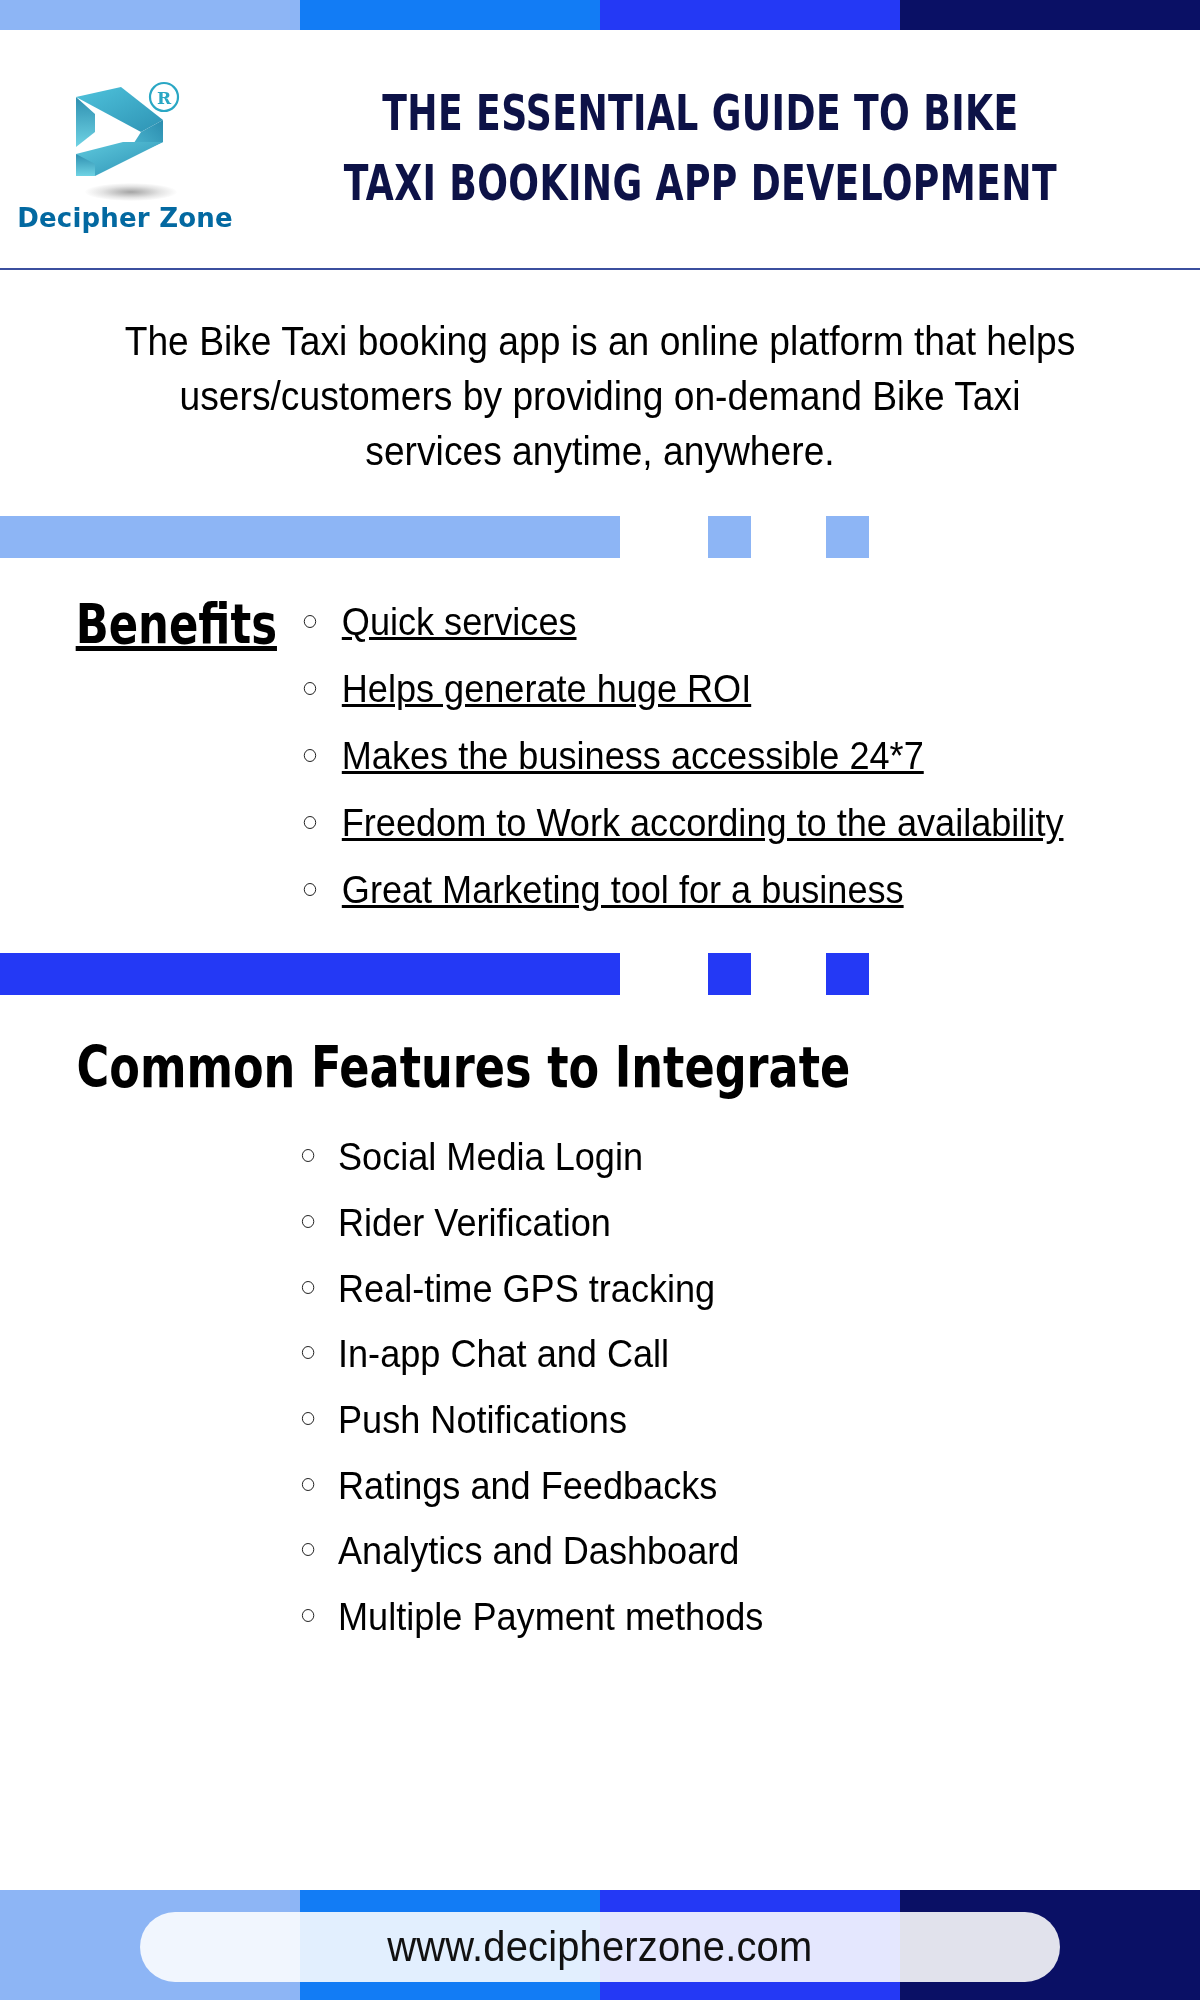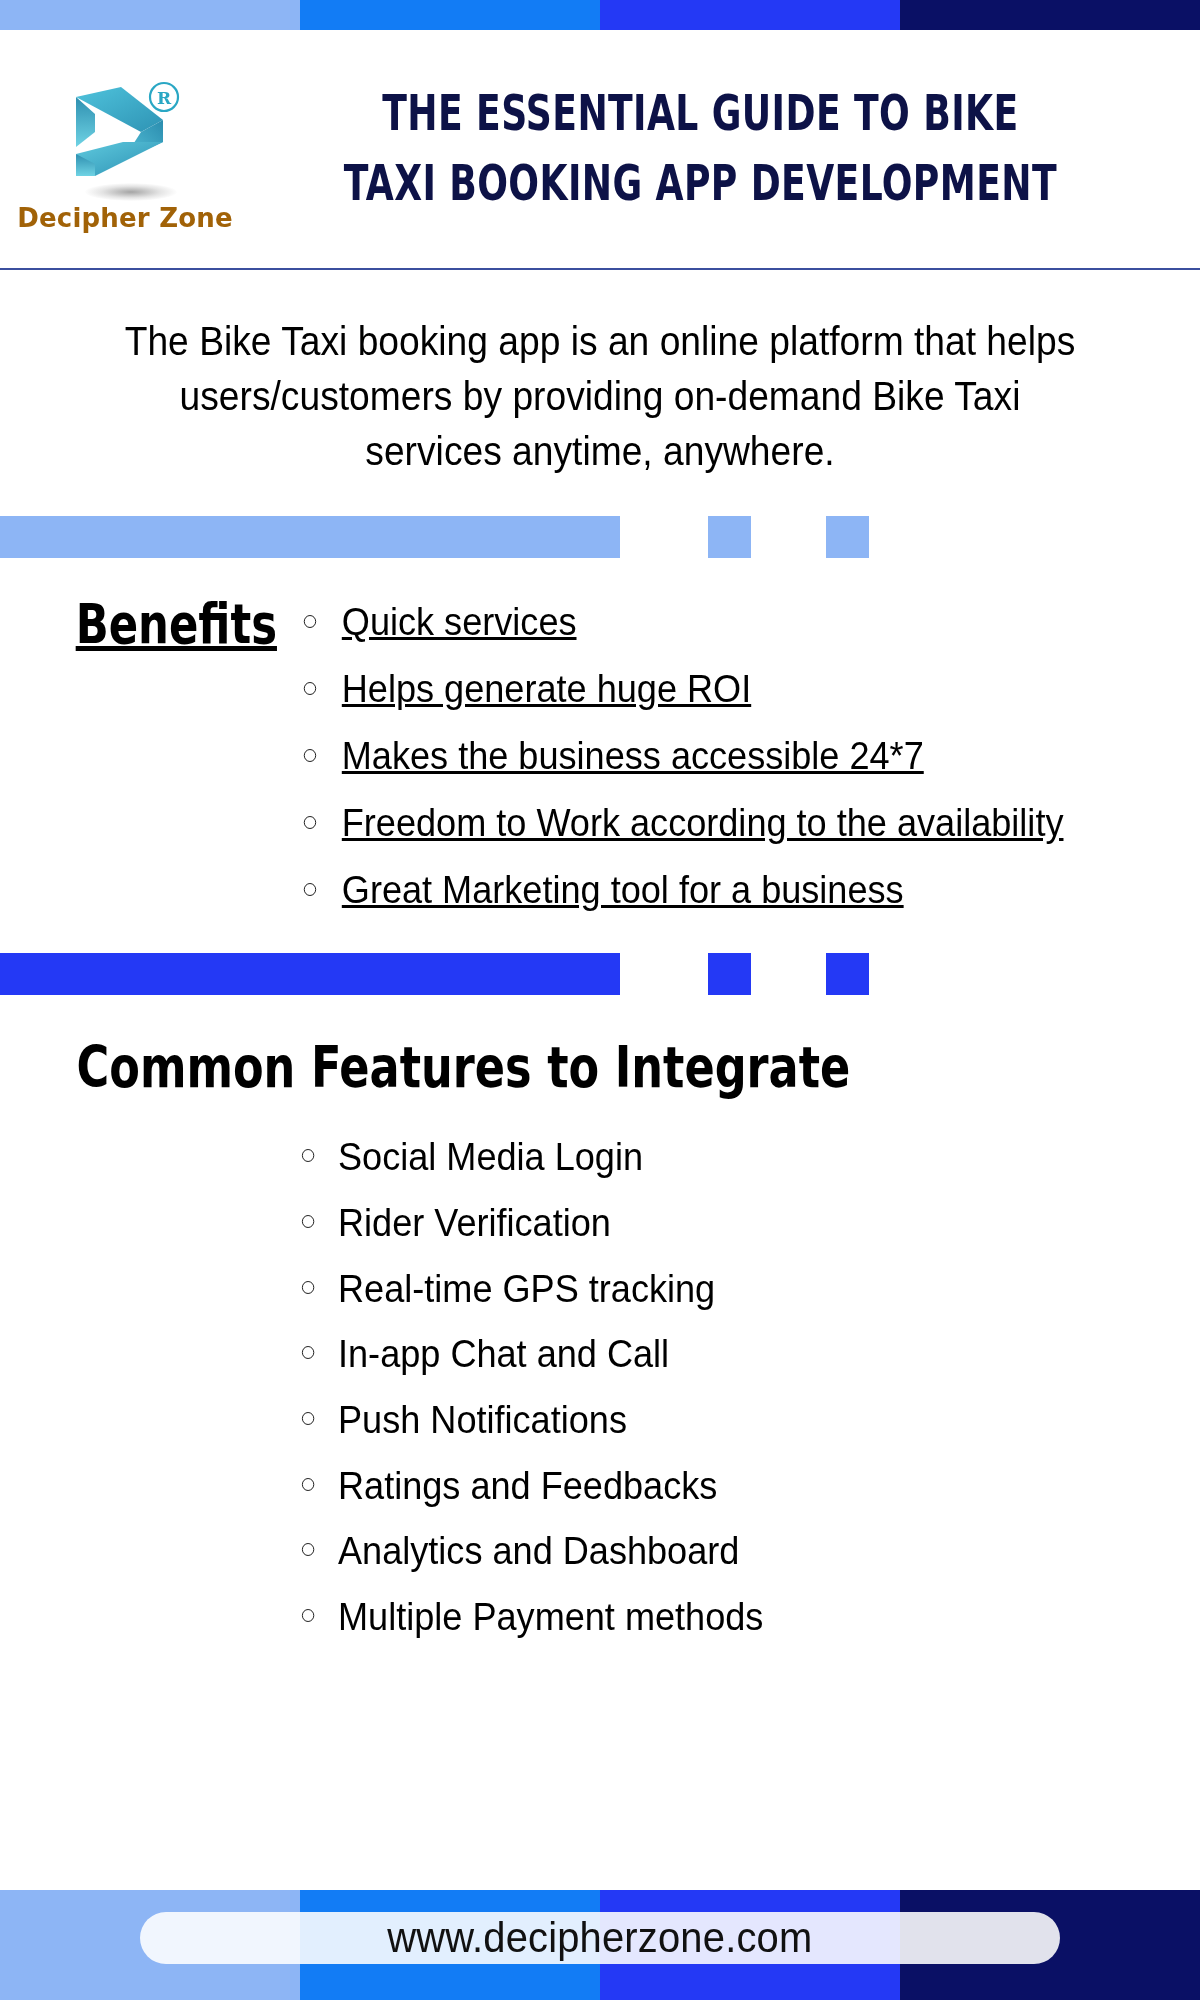--- a/index.html
+++ b/index.html
@@ -60,21 +60,21 @@
     background: radial-gradient(ellipse at center, rgba(90,90,90,0.55) 0%, rgba(150,150,150,0.25) 45%, rgba(255,255,255,0) 72%);
     border-radius: 50%;
   }
 
   .logo-word {
     margin-top: 6px;
     font-family: "DejaVu Sans", sans-serif;
     font-weight: bold;
     font-size: 26px;
     letter-spacing: 0.2px;
-    color: #a16207;
+    color: #0369a1;
   }
 
   .header-title {
     flex: 1;
     padding-right: 60px;
     text-align: center;
     font-family: "DejaVu Sans Condensed", "Liberation Sans Narrow", "Liberation Sans", sans-serif;
     font-weight: bold;
     font-size: 49px;
     line-height: 1.42;
@@ -203,21 +203,21 @@
     height: 110px;
     display: flex;
   }
   .footer .fseg { width: 25%; height: 100%; }
 
   .footer-pill {
     position: absolute;
     left: 140px;
     top: 22px;
     width: 920px;
-    height: 52px;
+    height: 70px;
     border-radius: 36px;
     background: rgba(255,255,255,0.88);
     display: flex;
     align-items: center;
     justify-content: center;
   }
   .footer-url {
     font-family: "Liberation Sans Narrow", "Liberation Sans", sans-serif;
     font-size: 42px;
     color: #111111;

